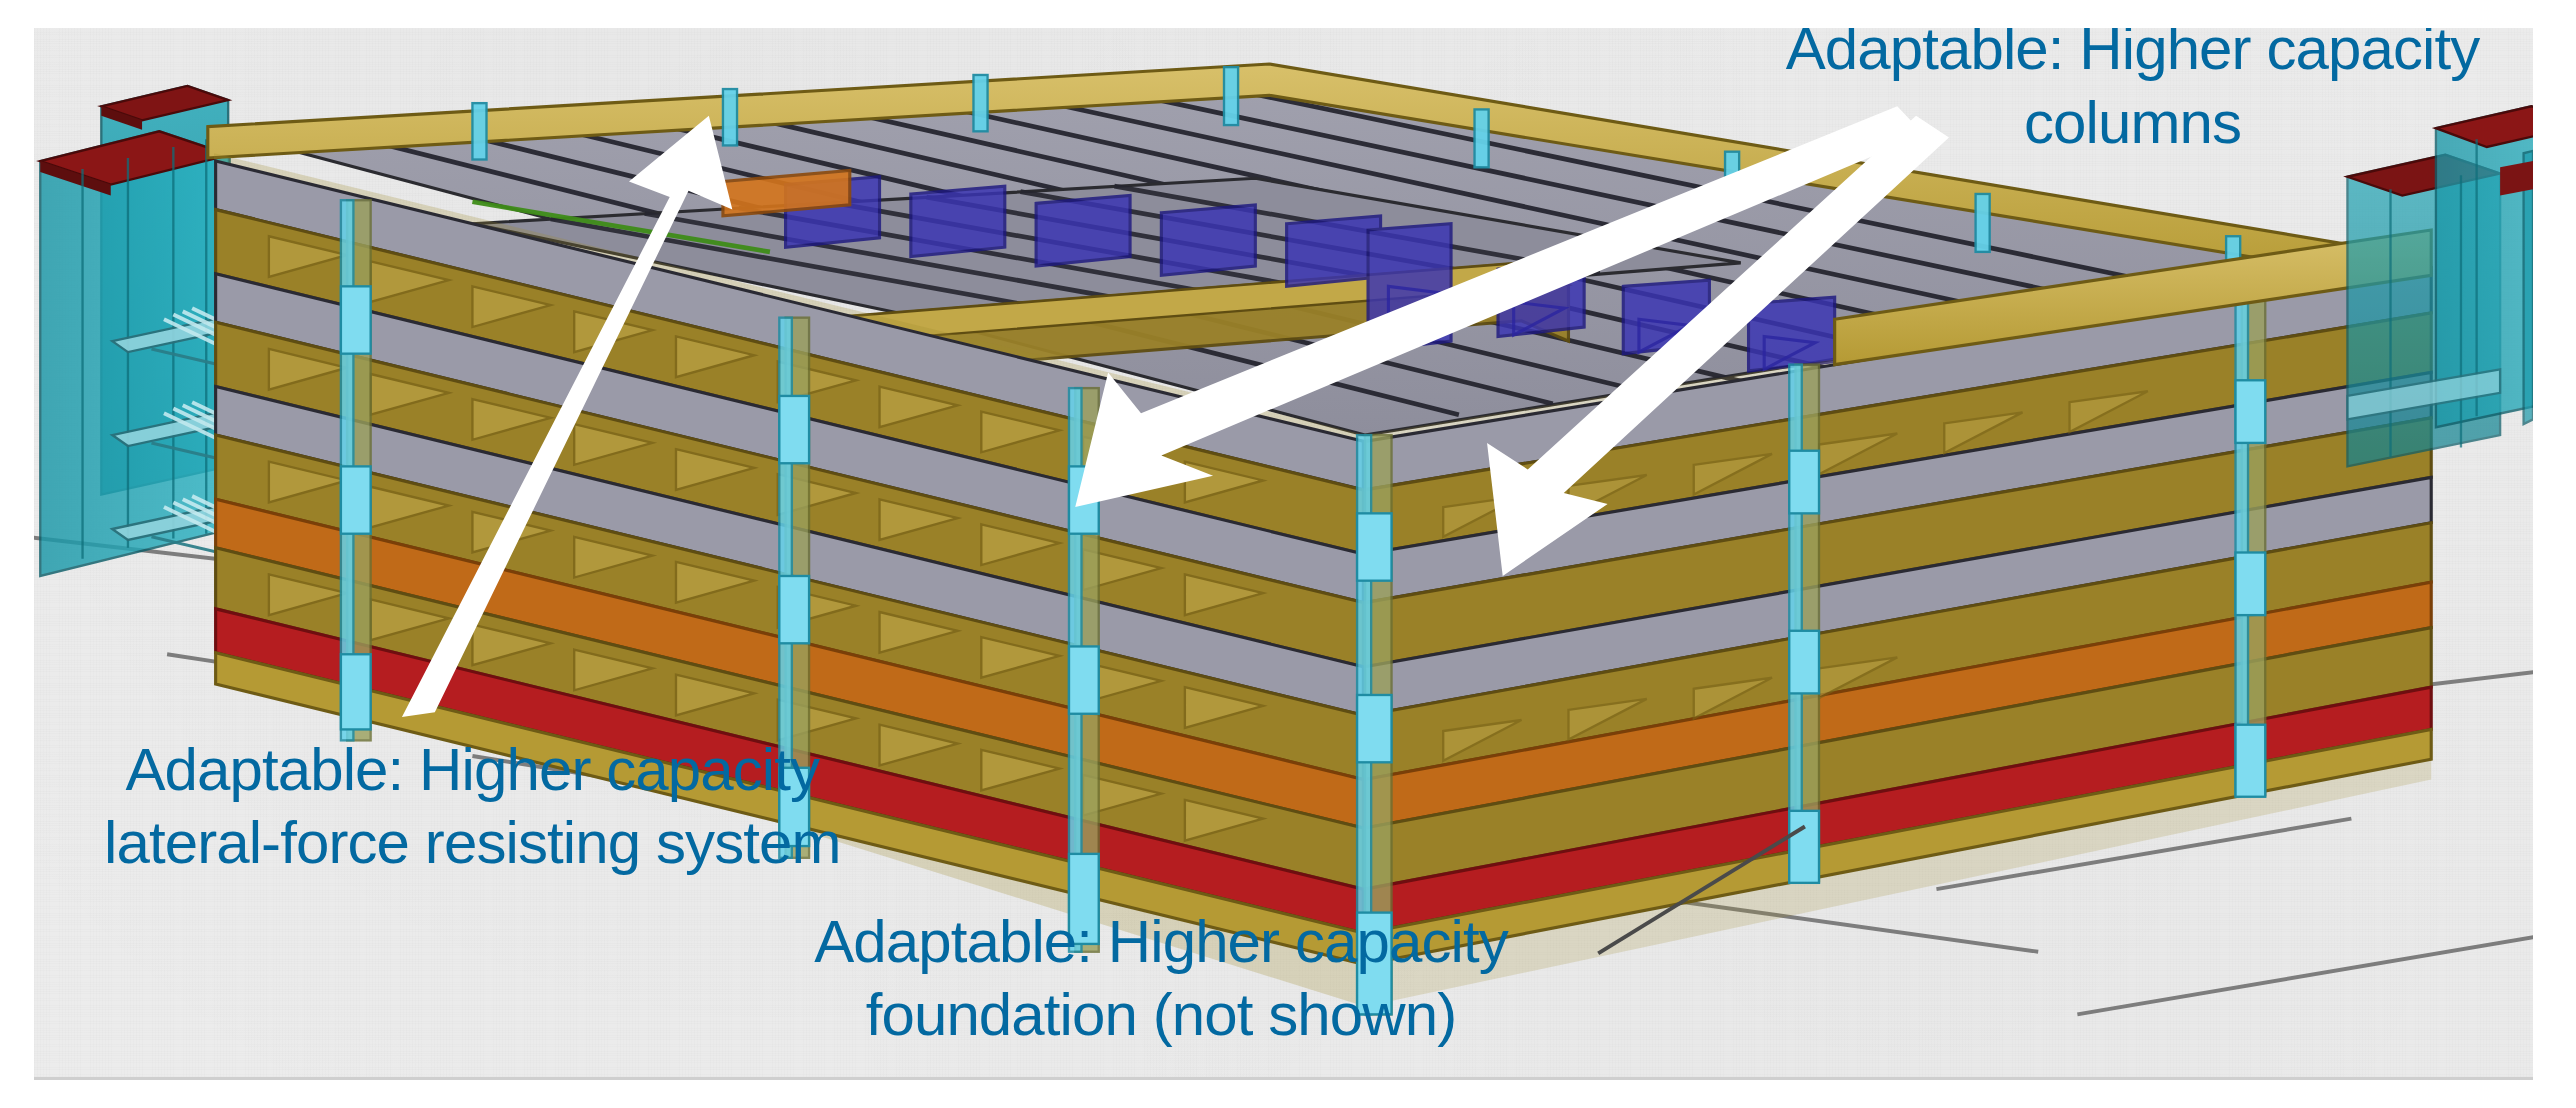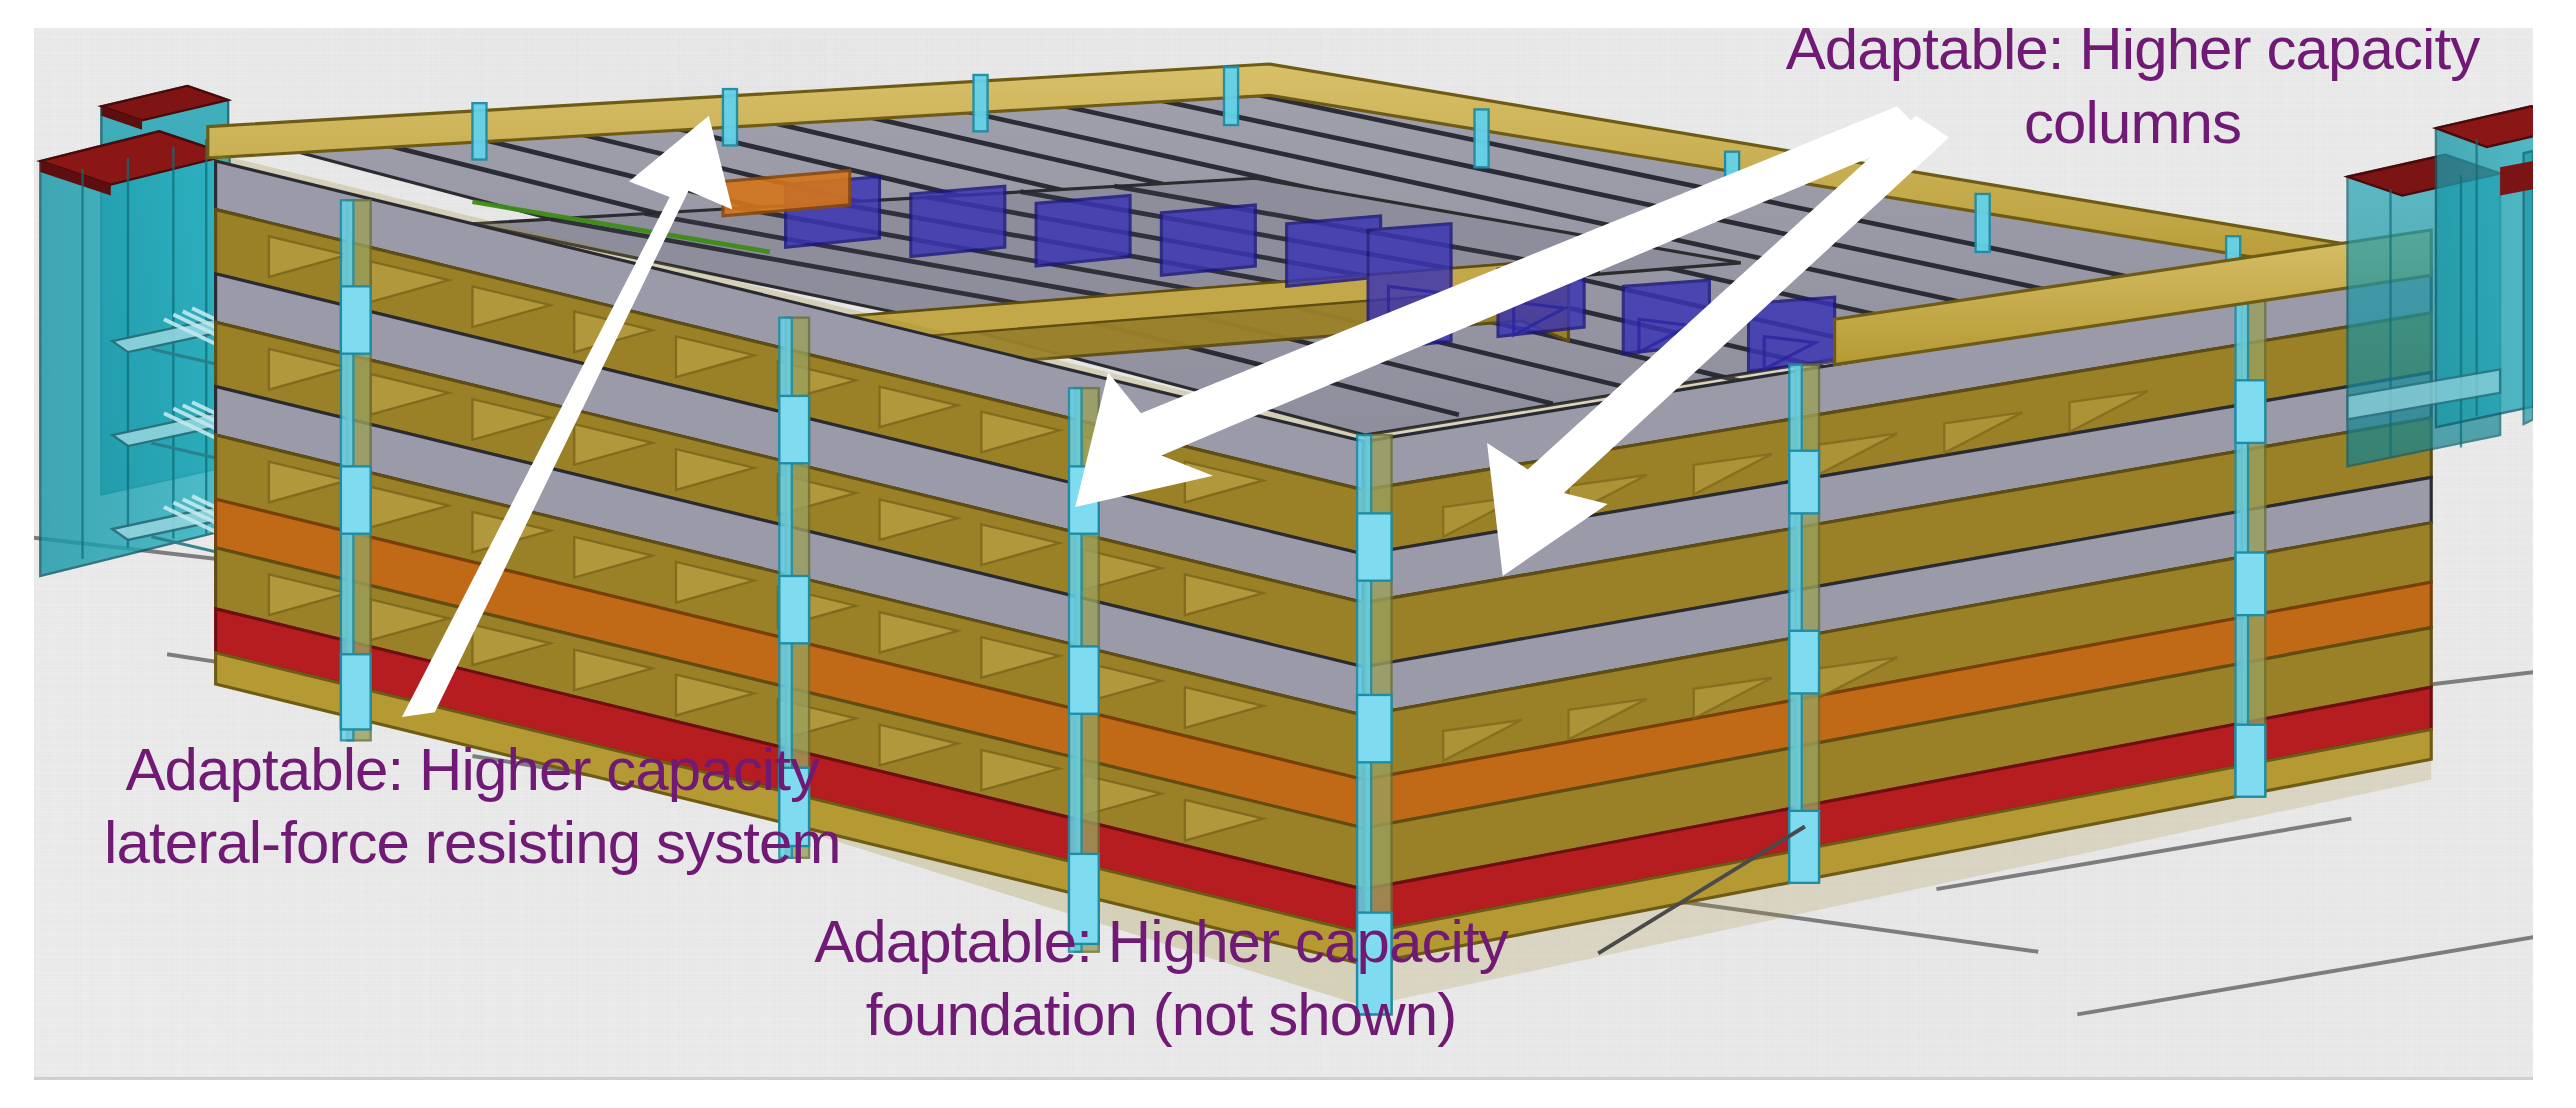--- a/index.html
+++ b/index.html
@@ -9,21 +9,21 @@
     background:#ececec;border-bottom:3.9px solid #cfcfcf;overflow:hidden;}
   
   #canvasArea:before{content:"";position:absolute;inset:0;
     background-image:
       repeating-linear-gradient(0deg,rgba(0,0,0,.012) 0 0.8px,rgba(255,255,255,0) 0.8px 2.3px),
       repeating-linear-gradient(90deg,rgba(0,0,0,.012) 0 0.8px,rgba(255,255,255,0) 0.8px 3.1px),
       radial-gradient(circle at 30% 20%,rgba(0,0,0,.022),rgba(0,0,0,0) 55%),
       radial-gradient(circle at 75% 70%,rgba(0,0,0,.02),rgba(0,0,0,0) 60%);
     pointer-events:none;}
   svg.scene{position:absolute;left:0;top:0;width:2499px;height:1049px;}
-  .lbl{position:absolute;color:#701a75;font-family:"Liberation Sans",sans-serif;
+  .lbl{position:absolute;color:#0369a1;font-family:"Liberation Sans",sans-serif;
        font-weight:400;font-size:60px;line-height:1.22;letter-spacing:-0.9px;
        white-space:pre-line;text-align:center;}
   #lbl-columns{left:1660px;top:-15.7px;width:877px;text-align:center;}
   #lbl-lfrs{left:7.8px;top:705px;width:861px;text-align:center;}
   #lbl-found{left:673px;top:877px;width:908px;text-align:center;}
 </style>
 </head>
 <body>
 
 <div id="stage">

